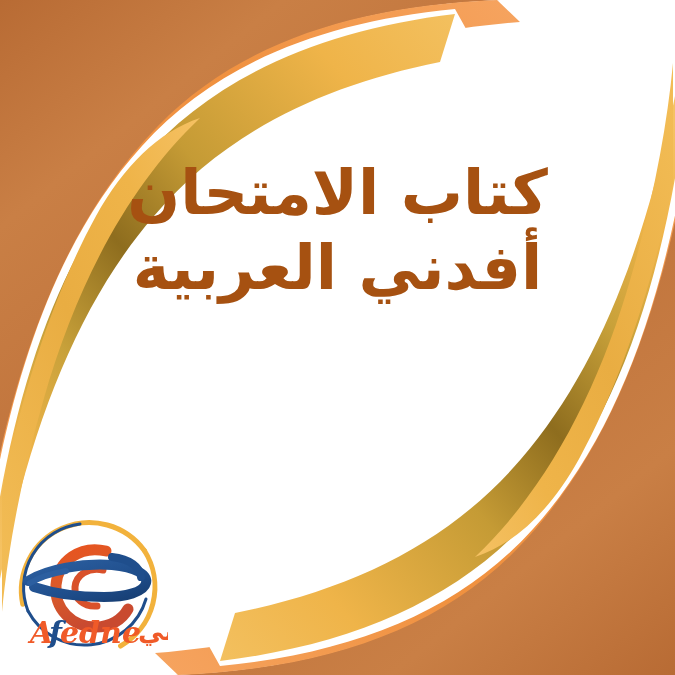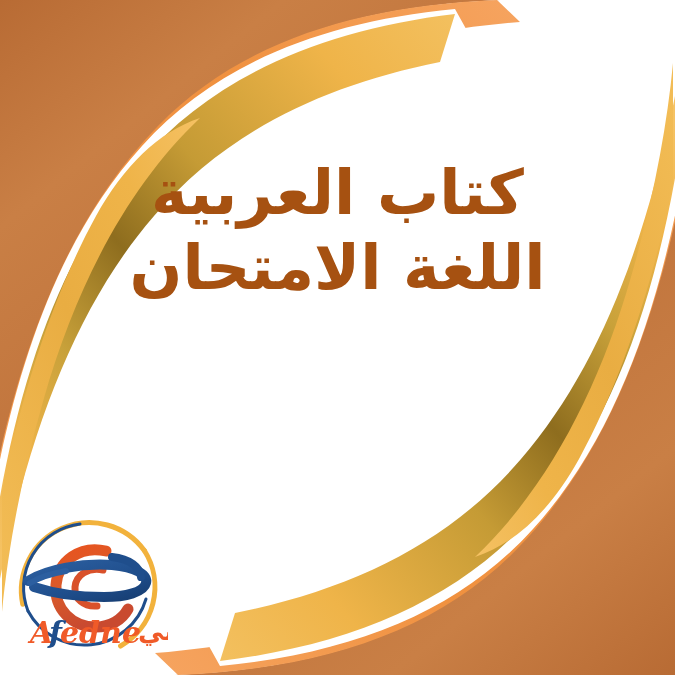--- a/index.html
+++ b/index.html
@@ -143,22 +143,22 @@
         <use href="#cornerArt"></use>
       </g>
 
       <g transform="rotate(180 337.5 337.5)">
         <use href="#cornerArt"></use>
       </g>
     </svg>
   </div>
 
   <div id="title-block">
-    <div class="title-line" id="title-line-1">كتاب العربية</div>
-    <div class="title-line" id="title-line-2">اللغة الامتحان</div>
+    <div class="title-line" id="title-line-1">كتاب الامتحان</div>
+    <div class="title-line" id="title-line-2">أفدني العربية</div>
   </div>
 
   <div id="brand-logo">
     <svg width="160" height="160" viewBox="0 0 160 160" xmlns="http://www.w3.org/2000/svg">
       <defs>
         <linearGradient id="globeOrange" x1="0" y1="0" x2="0.3" y2="1">
           <stop offset="0%" stop-color="#E8541F"></stop>
           <stop offset="50%" stop-color="#D95A2A"></stop>
           <stop offset="100%" stop-color="#C94A30"></stop>
         </linearGradient>

